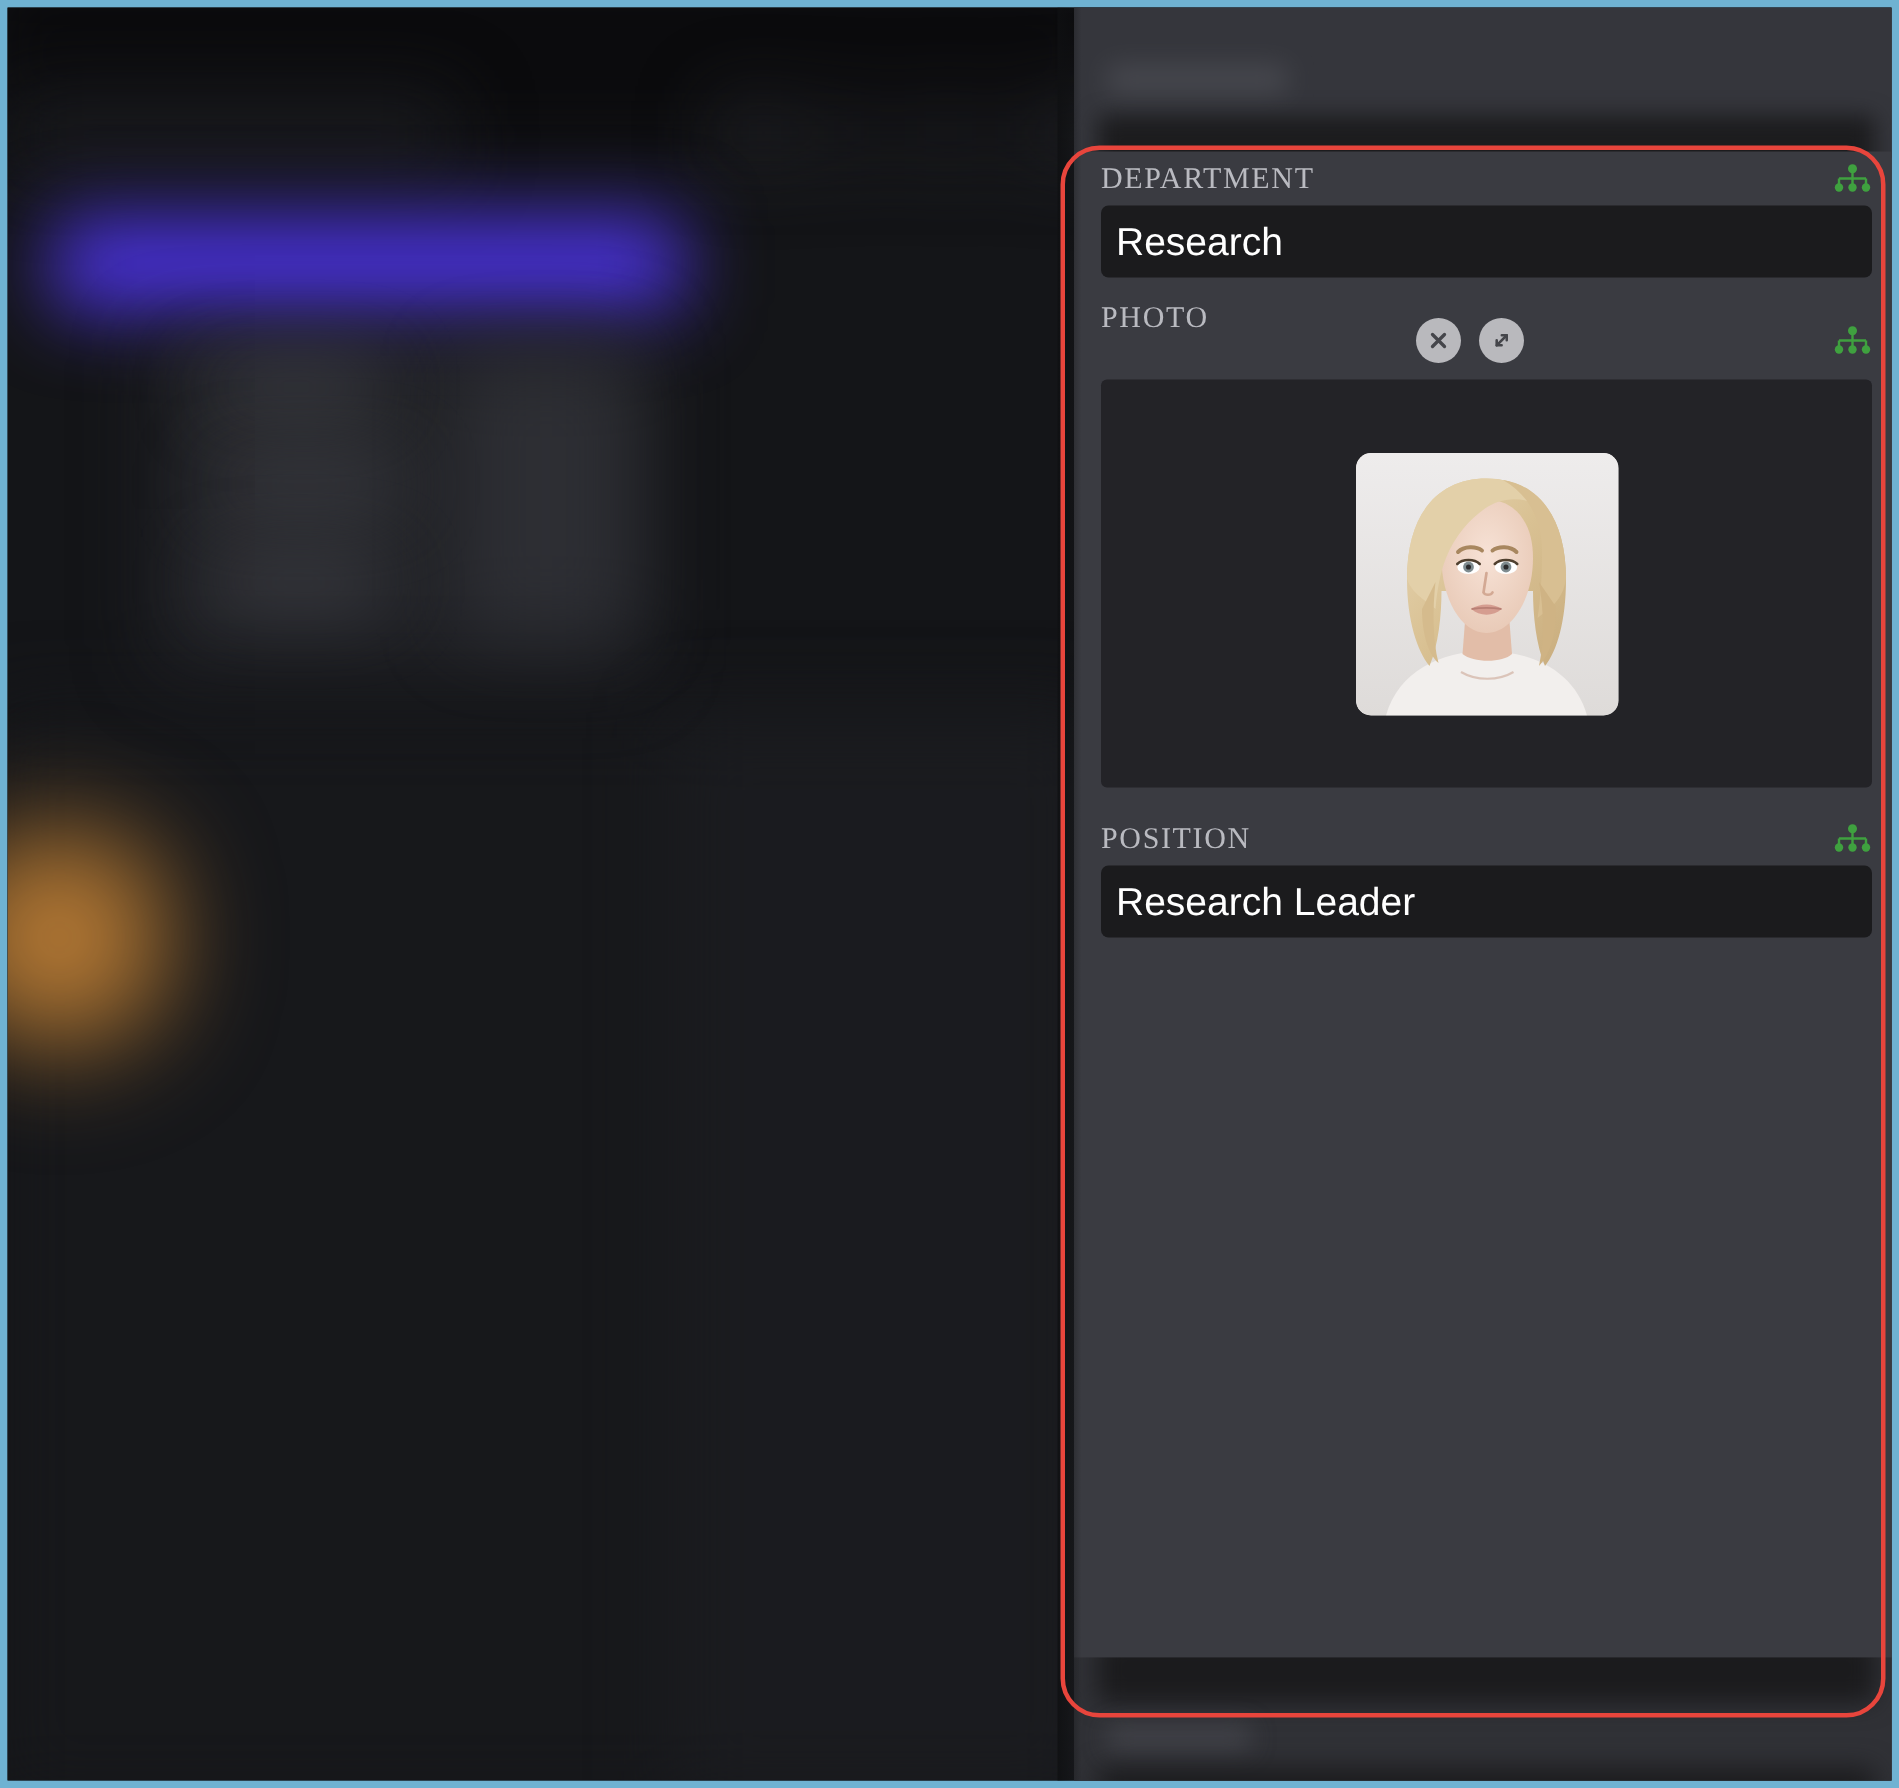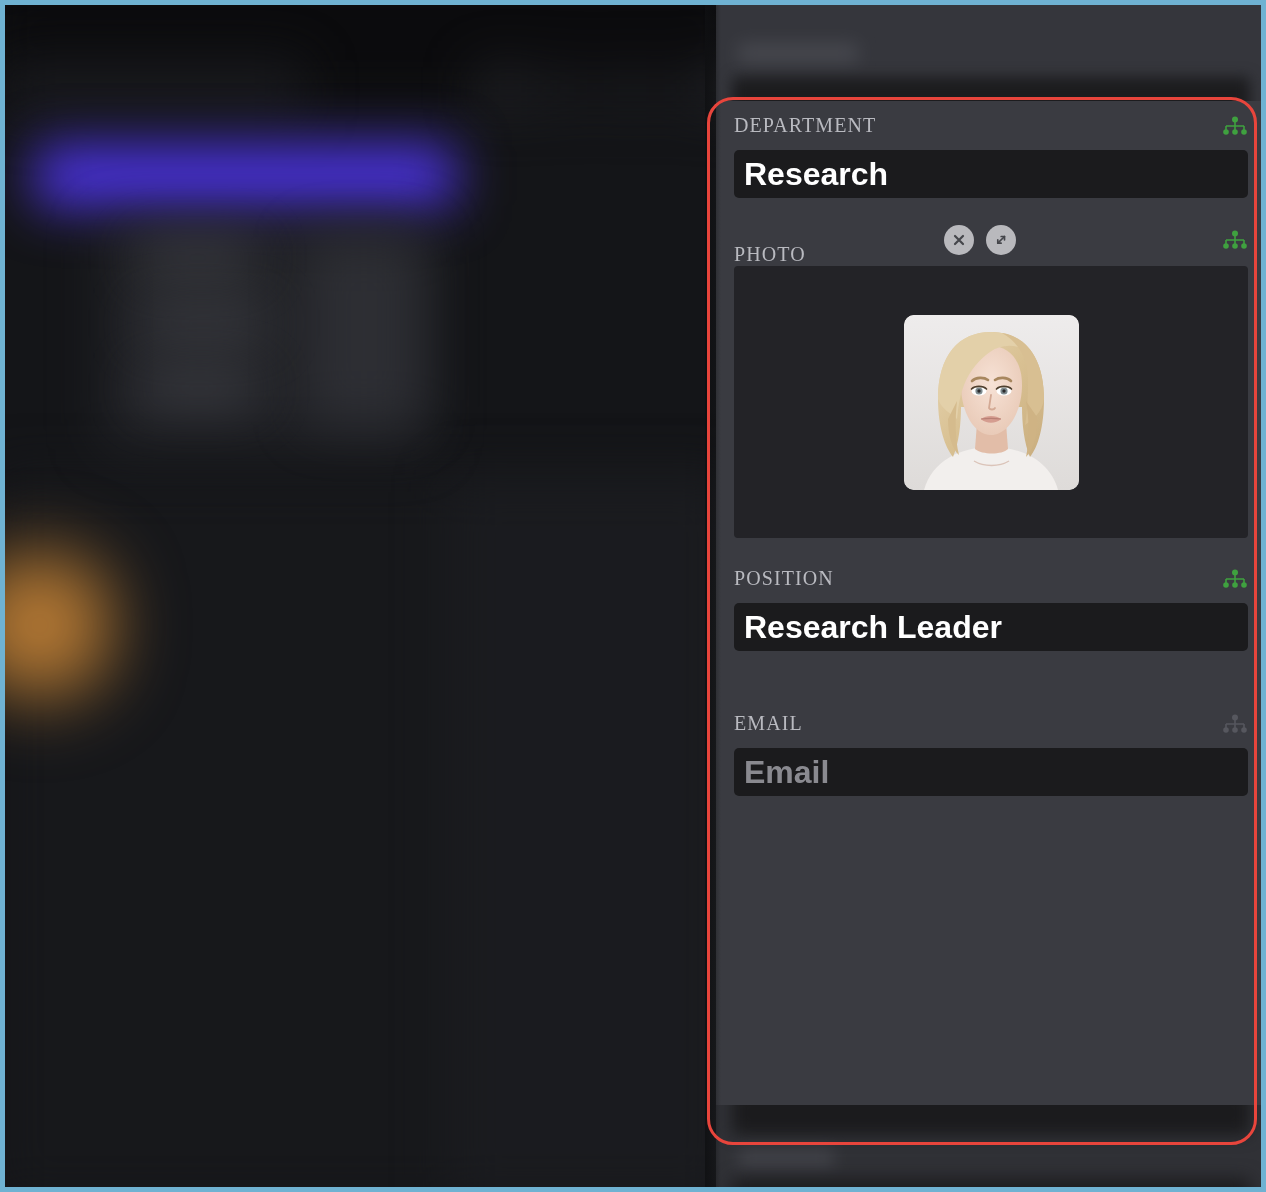--- a/index.html
+++ b/index.html
@@ -161,21 +161,21 @@
 
   .field-row {
     position: relative;
     padding: 0 18px;
     box-sizing: border-box;
   }
   .field-head {
     position: relative;
     display: flex;
     align-items: center;
-    height: 49px;
+    height: 36px;
     text-align: center;
   }
   .field-label {
     font-family: "Liberation Serif", serif;
     font-size: 20px;
     letter-spacing: 1.1px;
     color: #b9bac0;
     text-transform: uppercase;
     white-space: nowrap;
   }
@@ -190,37 +190,36 @@
   }
   .field-input {
     width: 100%;
     box-sizing: border-box;
     height: 48px;
     background: #1b1b1d;
     border: none;
     border-radius: 5px;
     color: #ffffff;
     font-family: "Liberation Sans", sans-serif;
-    font-size: 32px;
+    font-size: 26px;
     padding: 0 10px;
     outline: none;
     display: block;
-    font-weight: bold;
   }
   .field-input::placeholder {
     color: #8a8a90;
     opacity: 1;
   }
   .field-gap { height: 16px; }
 
   
   .photo-head {
     position: relative;
     display: flex;
-    align-items: flex-end;
+    align-items: flex-start;
     height: 52px;
   }
   .photo-actions {
     position: absolute;
     left: 210px;
     top: 50%;
     transform: translateY(-50%);
     display: flex;
     gap: 12px;
   }
@@ -454,37 +453,20 @@
       <div class="field-gap"></div>
 
       <div class="field-row">
       </div>
 
       <div class="field-gap"></div>
 
 
       <div class="field-gap"></div>
 
-      <div class="field-row">
-        <div class="field-head">
-          <span class="field-label">EMAIL</span>
-          <span class="field-icon">
-            <svg viewBox="0 0 26 24" width="26" height="24" aria-hidden="true">
-              <g stroke="#56575e" stroke-width="1.6" fill="none">
-                <path d="M13 8 L13 12 M4 12 L22 12 M4 12 L4 16 M13 12 L13 16 M22 12 L22 16"></path>
-              </g>
-              <circle cx="13" cy="5.5" r="3" fill="#56575e"></circle>
-              <circle cx="4" cy="18" r="2.8" fill="#56575e"></circle>
-              <circle cx="13" cy="18" r="2.8" fill="#56575e"></circle>
-              <circle cx="22" cy="18" r="2.8" fill="#56575e"></circle>
-            </svg>
-          </span>
-        </div>
-        <input class="field-input" type="text" placeholder="Email" style="">
-      </div>
 
     </div>
 
     <div id="panel-bottom-blur">
       <div class="ghost-input2"></div>
       <div class="ghost-label2"></div>
       <div class="ghost-input3"></div>
     </div>
 
   </div>

